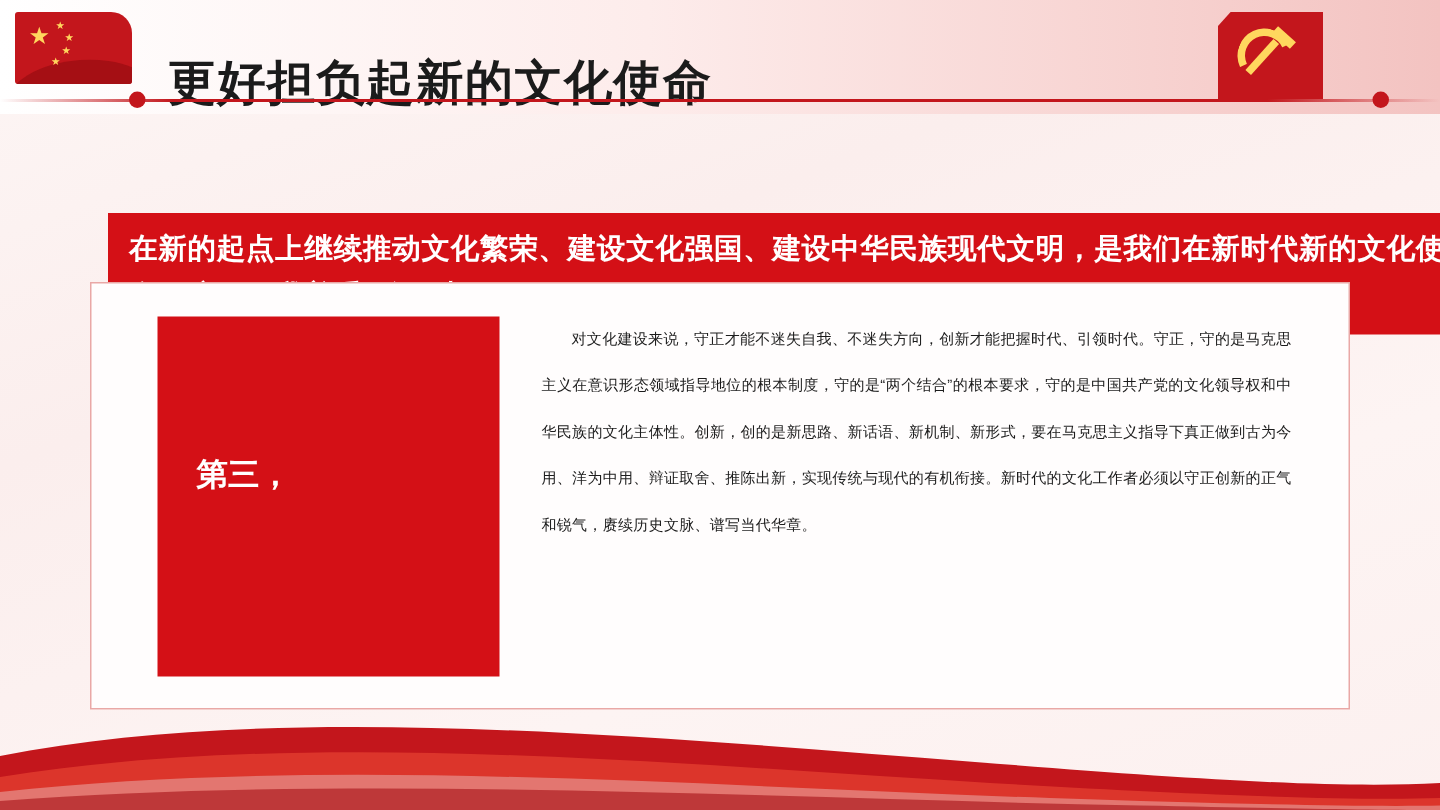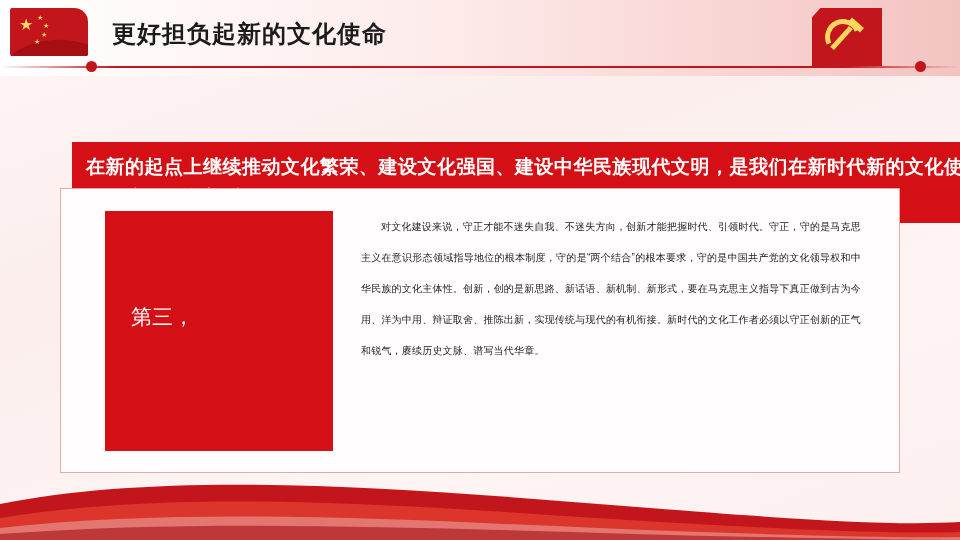--- a/index.html
+++ b/index.html
@@ -52,22 +52,22 @@
     font-size: 16px;
     line-height: 16px;
   }
   .header-flag .star.small {
     font-size: 7px;
     line-height: 7px;
   }
   .header-title {
     position: absolute;
     left: 112px;
-    top: 18px;
-    font-size: 24px;
+    top: 34px;
+    font-size: 32px;
     font-weight: bold;
     color: #1b1b1b;
     letter-spacing: 1px;
   }
   .header-rule {
     position: absolute;
     left: 0;
     top: 66px;
     width: 960px;
     height: 2px;
@@ -157,21 +157,21 @@
     width: 228px;
     height: 240px;
     background: #d41016;
   }
   .red-box-text {
     position: absolute;
     left: 26px;
     top: 90px;
     color: #ffffff;
     font-size: 21px;
-    font-weight: normal;
+    font-weight: bold;
     line-height: 32px;
     white-space: pre-line;
   }
   .body-text {
     position: absolute;
     left: 300px;
     top: 22px;
     width: 500px;
     color: #1c1c1c;
     font-size: 10px;

